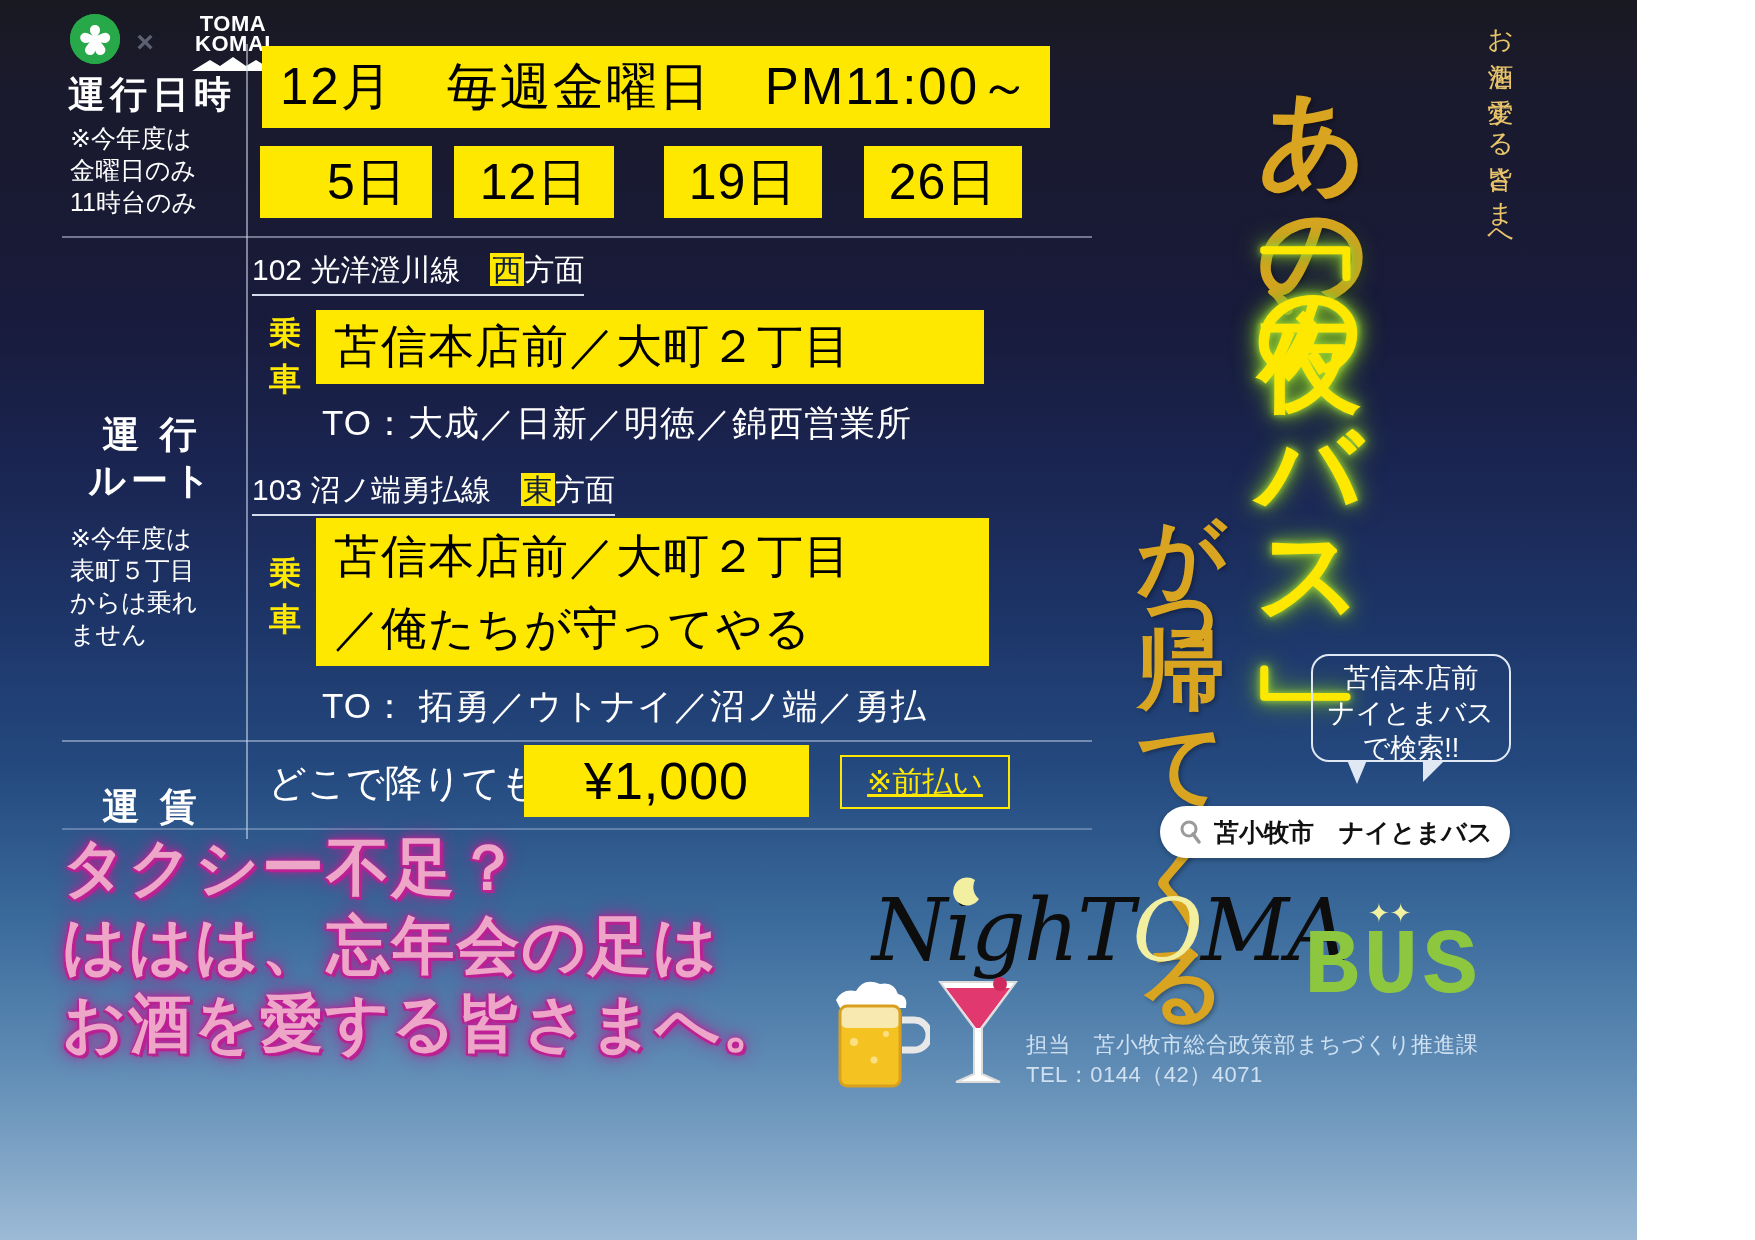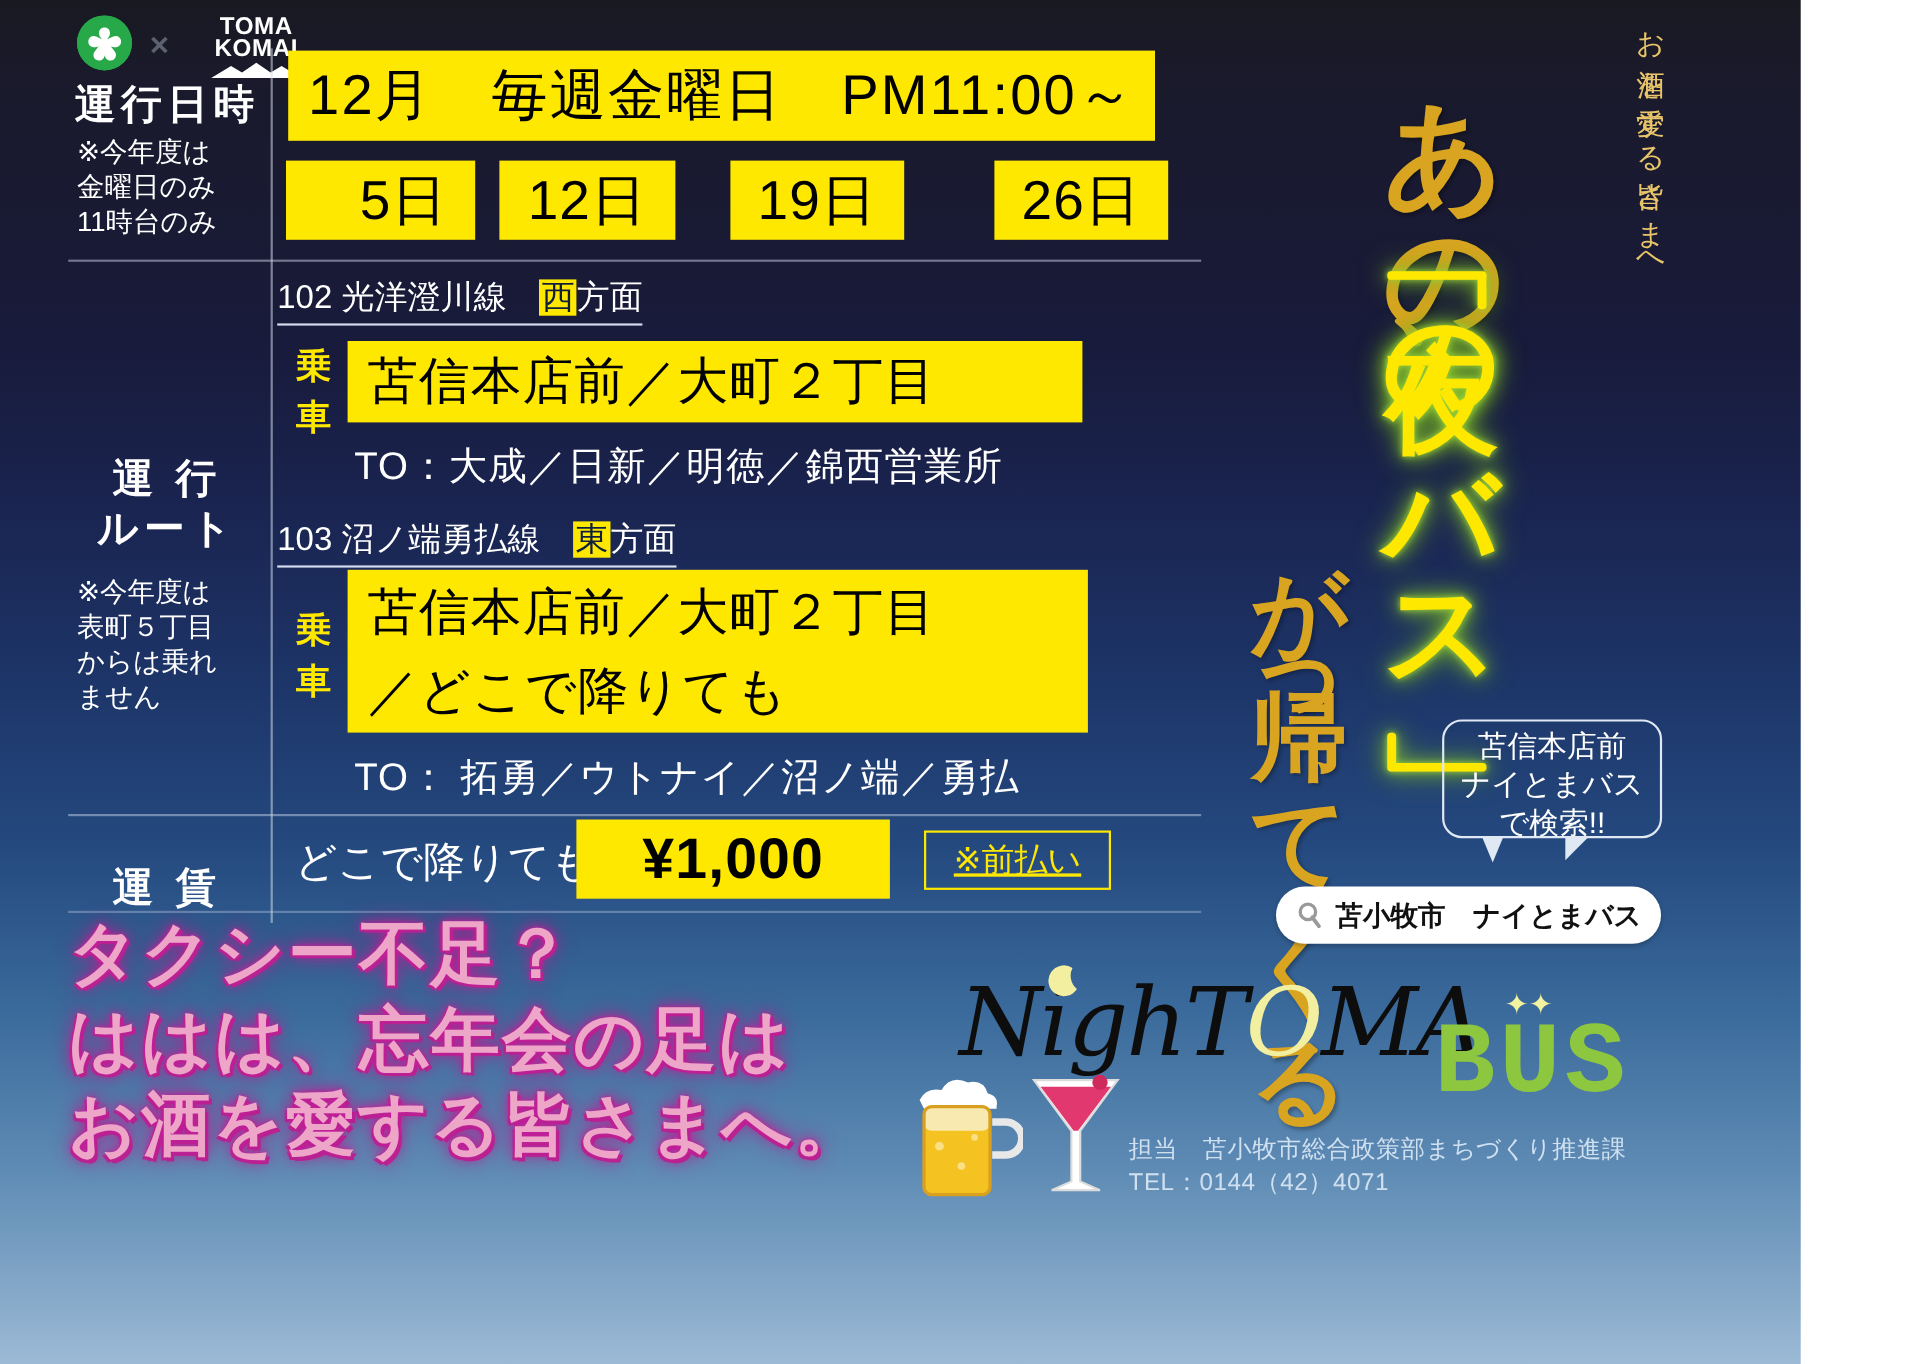--- a/index.html
+++ b/index.html
@@ -69,21 +69,21 @@
   #banner-month{
     left:262px;top:46px;width:770px;height:82px;font-size:51px;padding-left:18px;
     letter-spacing:2px;white-space:nowrap;
   }
   .daychip{
     justify-content:center;font-size:50px;top:146px;height:72px;letter-spacing:1px;
   }
   #day-1{left:260px;width:130px;padding-left:42px;}
   #day-2{left:454px;width:160px;}
   #day-3{left:664px;width:158px;}
-  #day-4{left:904px;width:158px;}
+  #day-4{left:864px;width:158px;}
 
   
   .route-head{
     position:absolute;color:#fff;font-size:30px;white-space:nowrap;
     border-bottom:2px solid #d3dced;padding-bottom:3px;
   }
   .route-head .hl{background:#ffe800;color:#10203c;padding:0 2px;}
   #rh-1{left:252px;top:250px;}
   #rh-2{left:252px;top:470px;}
 
@@ -104,21 +104,21 @@
   }
   .to-line{
     position:absolute;color:#fff;font-size:35px;white-space:nowrap;letter-spacing:1px;
   }
   #to-1{left:322px;top:400px;}
   #to-2{left:322px;top:683px;}
 
   
   #fare-desc{position:absolute;left:268px;top:758px;color:#fff;font-size:38px;white-space:nowrap;}
   #fare-amt{left:524px;top:745px;width:285px;height:72px;justify-content:center;
-            font-size:52px;font-weight:bold;letter-spacing:1px;}
+            font-size:52px;font-weight:normal;letter-spacing:1px;}
   #fare-pre{
     position:absolute;left:840px;top:755px;width:166px;height:50px;
     border:2px solid #ffe800;color:#ffe800;font-size:30px;
     display:flex;align-items:center;justify-content:center;white-space:nowrap;text-decoration:underline;
   }
 
   
   #catch{
     position:absolute;left:62px;top:828px;width:840px;color:#eda6c8;
     font-size:63px;font-weight:bold;line-height:78px;letter-spacing:2px;
@@ -250,21 +250,21 @@
     <div id="ride-1" class="ride-lbl">乗<br>車</div>
     <div id="stops-1" class="ybar">苫信本店前／大町２丁目</div>
     <div id="to-1" class="to-line">TO：大成／日新／明徳／錦西営業所</div>
 
     <div id="rh-2" class="route-head">
       <span>103 沼ノ端勇払線　</span><span class="hl">東</span><span>方面</span>
     </div>
     <div id="ride-2" class="ride-lbl">乗<br>車</div>
     <div id="stops-2" class="ybar">
       <span style="display:block;">苫信本店前／大町２丁目</span>
-      <span style="display:block;">／どこで降りても</span>
+      <span style="display:block;">／俺たちが守ってやる</span>
     </div>
     <div id="to-2" class="to-line">TO： 拓勇／ウトナイ／沼ノ端／勇払</div>
 
     <div class="row-label" style="top:784px;">
       <div class="big">運 賃</div>
     </div>
     <div id="fare-desc">どこで降りても</div>
     <div id="fare-amt" class="ybar">¥1,000</div>
     <div id="fare-pre">※前払い</div>
 

